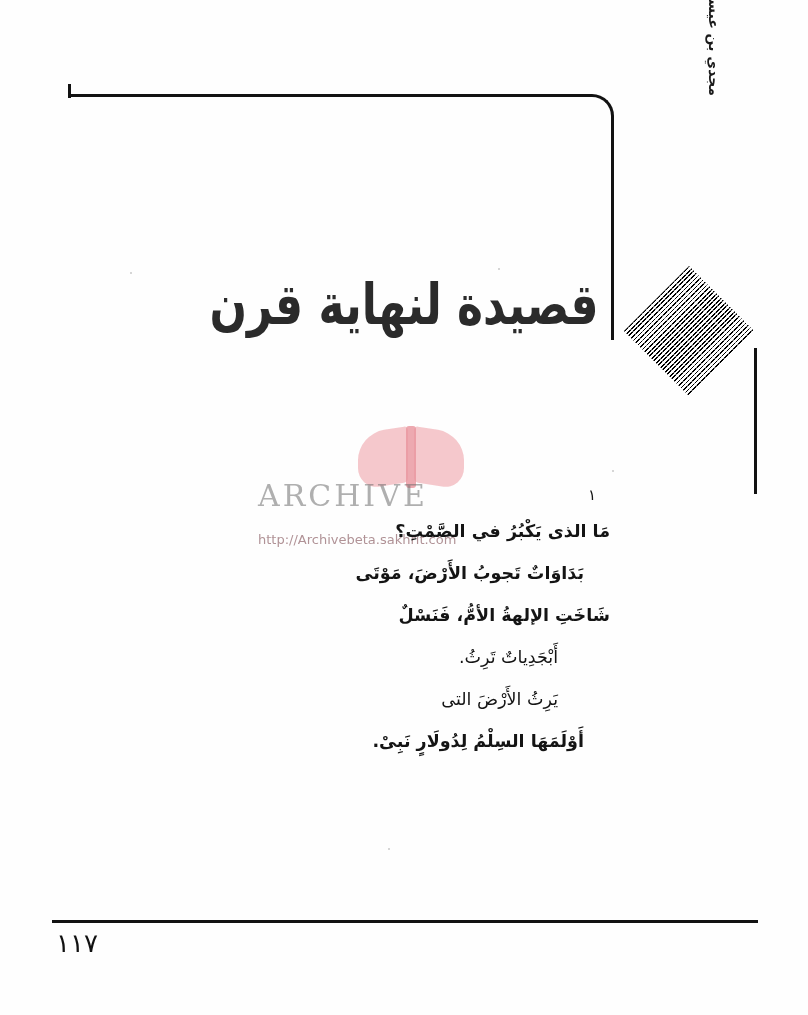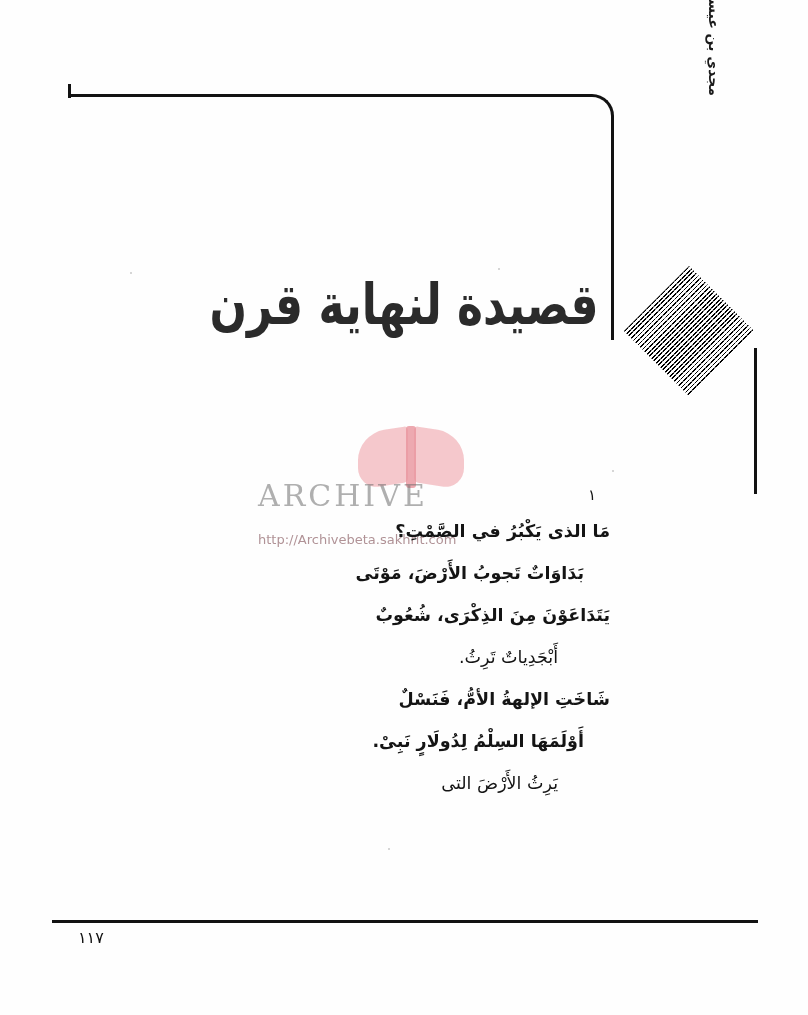--- a/index.html
+++ b/index.html
@@ -77,25 +77,24 @@
     top: 920px;
     width: 706px;
     height: 3px;
     background: #121212;
   }
   .folio {
     position: absolute;
     left: 56px;
     top: 928px;
     font-family: "DejaVu Sans", sans-serif;
-    font-size: 16px;
+    font-size: 26px;
     letter-spacing: 1px;
     color: #111;
     direction: rtl;
-    margin-left: 22px;
   }
 
   
   .author-vertical {
     position: absolute;
     right: 86px;
     top: 96px;
     width: 150px;
     text-align: right;
     transform: rotate(90deg);
@@ -281,25 +280,24 @@
       <div class="spine"></div>
     </div>
     <div class="wm-text">ARCHIVE</div>
     <div class="wm-url">http://Archivebeta.sakhrit.com</div>
   </div>
 
   <div class="poem">
     <div class="num">١</div>
     <div class="line indent-1">مَا الذى يَكْبُرُ في الصَّمْتِ؟</div>
     <div class="line indent-2">بَدَاوَاتٌ تَجوبُ الأَرْضَ، مَوْتَى</div>
-    <div class="line indent-1">يَتَدَاعَوْنَ مِنَ الذِكْرَى، شُعُوبٌ</div>
+    <div class="line indent-1">شَاخَتِ الإلهةُ الأمُّ، فَنَسْلٌ</div>
     <div class="line indent-3">أَبْجَدِياتٌ تَرِثُ.</div>
-    <div class="line indent-1">شَاخَتِ الإلهةُ الأمُّ، فَنَسْلٌ</div>
+    <div class="line indent-3">يَرِثُ الأَرْضَ التى</div>
     <div class="line indent-2">أَوْلَمَهَا السِلْمُ لِدُولَارٍ نَبِىْ.</div>
-    <div class="line indent-3">يَرِثُ الأَرْضَ التى</div>
   </div>
 
   <div class="frame-bottom"></div>
   <div class="folio">١١٧</div>
 
   <div class="speck" style="left:130px; top:272px;"></div>
   <div class="speck" style="left:498px; top:268px;"></div>
   <div class="speck" style="left:388px; top:848px;"></div>
   <div class="speck" style="left:612px; top:470px;"></div>
 </div>

